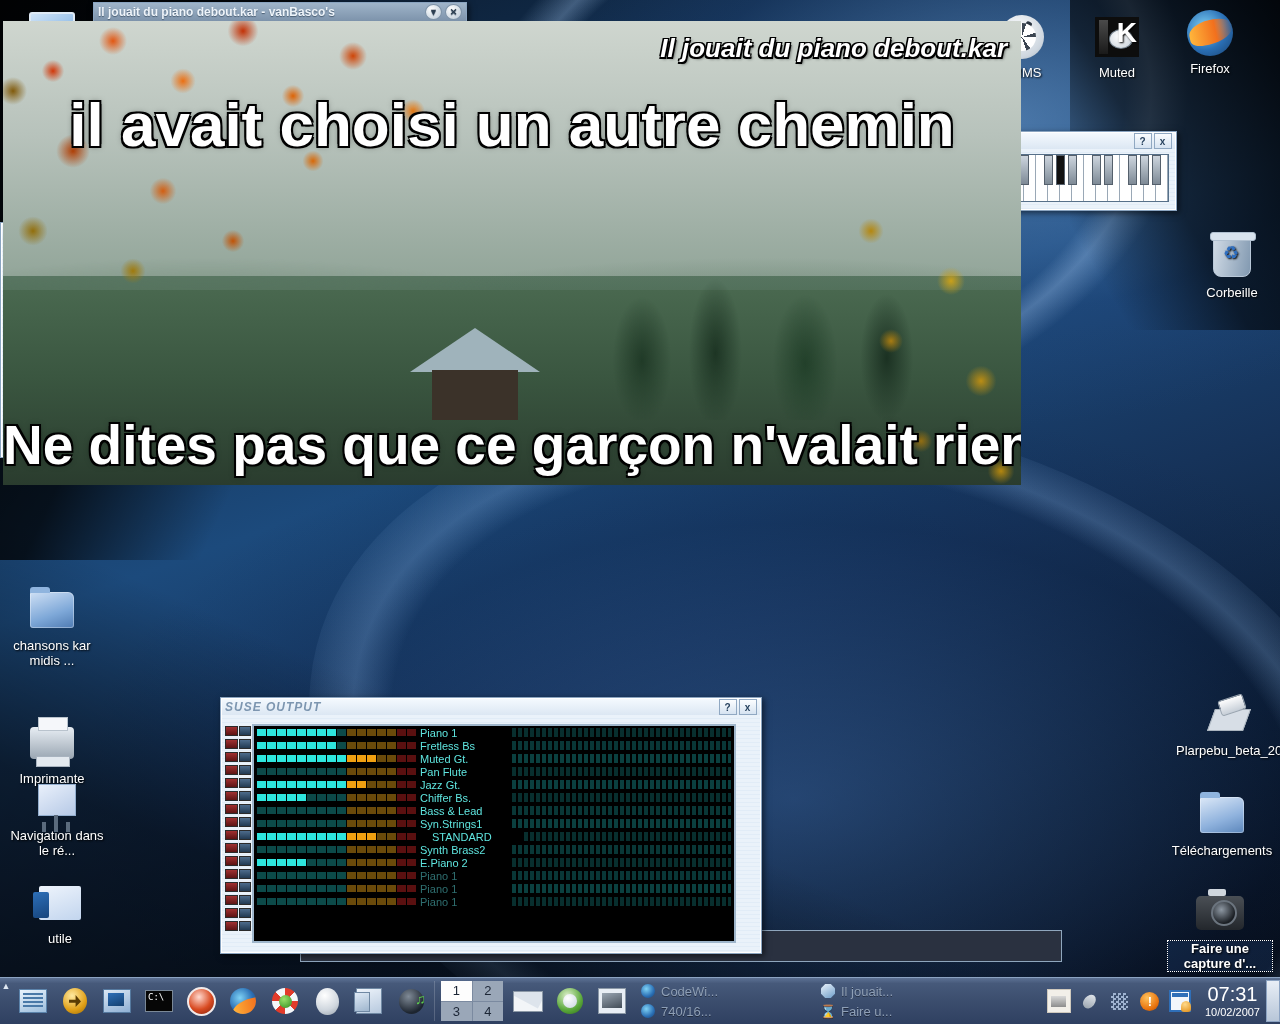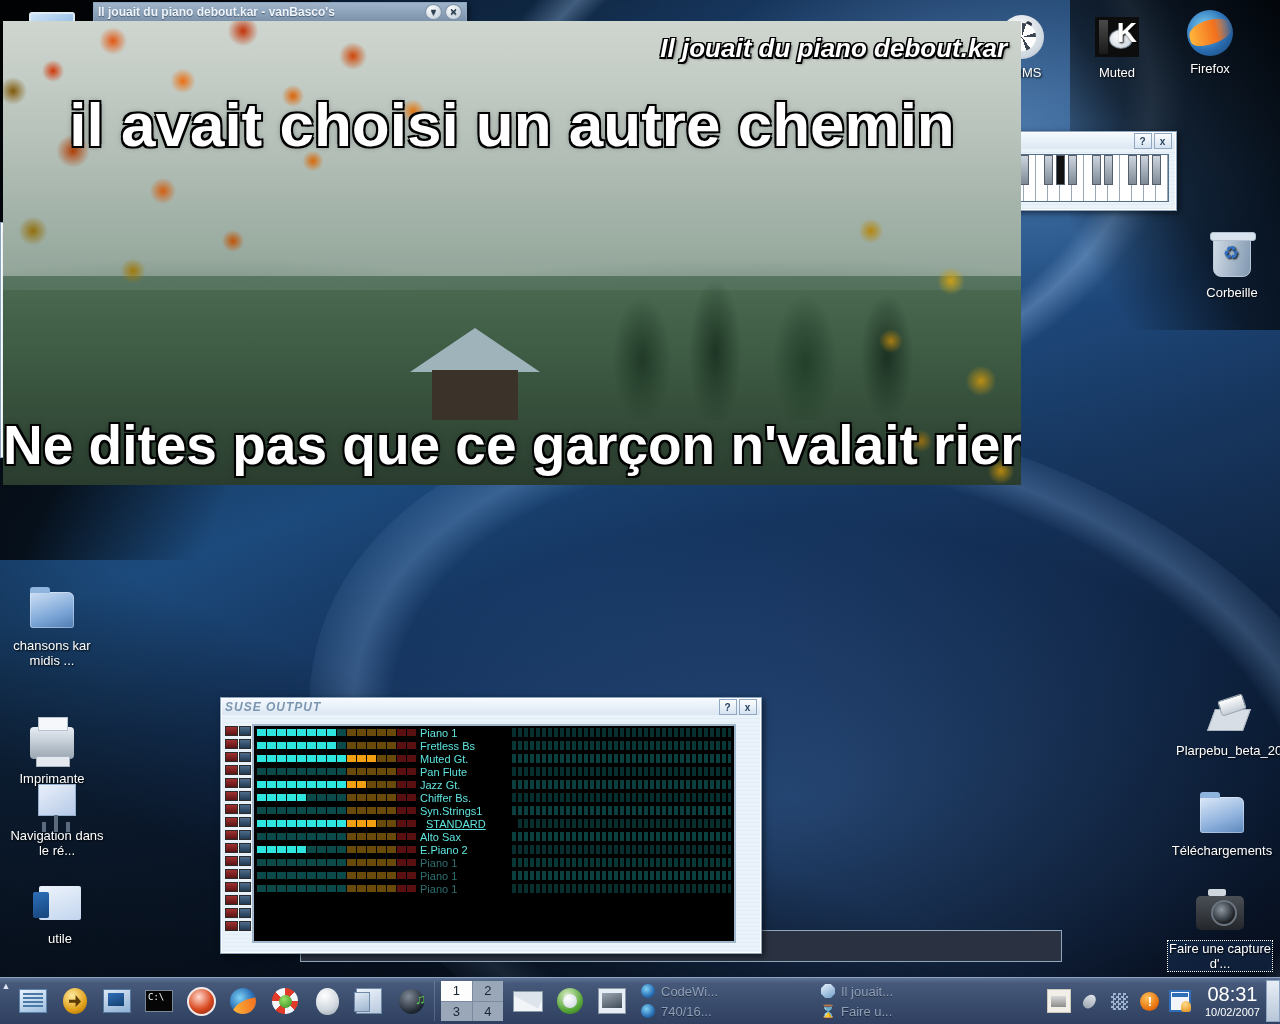--- a/index.html
+++ b/index.html
@@ -39,21 +39,21 @@
   #desktop .darkright{
     position:absolute;right:0;top:0;width:210px;height:330px;
     background:linear-gradient(240deg, rgba(0,0,0,.9) 0%, rgba(0,0,0,.6) 55%, rgba(0,0,0,0) 85%);
   }
 
   
   .dicon{position:absolute;width:104px;text-align:center;color:#fff;
     font-size:13px;line-height:15px;text-shadow:1px 1px 2px #000;cursor:default;}
   .dicon .glyph{height:50px;display:flex;align-items:center;justify-content:center;margin-bottom:3px;}
   .dicon .lbl{display:block;}
-  .dicon.selected .lbl{outline:1px dotted #fff;background:rgba(40,80,140,.25);}
+  .dicon.selected .lbl{outline:1px dotted #fff;background:rgba(40,80,140,.25);font-weight:bold;}
 
   
   .ic-monitor{width:42px;height:34px;background:linear-gradient(150deg,#cfe3f7,#6ea6dd);
     border:2px solid #dfeaf5;border-radius:3px;position:relative;}
   .ic-monitor:after{content:"";position:absolute;left:12px;bottom:-7px;width:18px;height:6px;background:#c7d4e2;border-radius:2px;}
   .ic-penguin{position:absolute;right:-4px;bottom:-4px;width:22px;height:28px;background:#111;border-radius:50% 50% 45% 45%;}
   .ic-penguin:before{content:"";position:absolute;left:4px;top:8px;width:14px;height:17px;background:#fff;border-radius:50% 50% 45% 45%;}
   .ic-penguin:after{content:"";position:absolute;left:2px;bottom:-3px;width:18px;height:6px;background:#f6bb2b;border-radius:50%;}
   .ic-suse{width:44px;height:44px;border-radius:50%;
     background:radial-gradient(circle at 35% 30%,#aee45d,#4f9a16 70%,#2d6508);
@@ -928,20 +928,42 @@
             <div class="mled" style="background: rgb(12, 74, 73);"></div>
             <div class="mled" style="background: rgb(12, 74, 73);"></div>
             <div class="mled" style="background: rgb(106, 74, 10);"></div>
             <div class="mled" style="background: rgb(106, 74, 10);"></div>
             <div class="mled" style="background: rgb(106, 74, 10);"></div>
             <div class="mled" style="background: rgb(106, 74, 10);"></div>
             <div class="mled" style="background: rgb(106, 74, 10);"></div>
             <div class="mled" style="background: rgb(90, 16, 16);"></div>
             <div class="mled" style="background: rgb(90, 16, 16);"></div>
           </div>
+          <div class="mname" style="margin-left: 4px;">Bass &amp; Lead</div>
+          <div style="flex: 1 1 0%; height: 9px; margin-right: 3px; background: repeating-linear-gradient(90deg, rgb(14, 85, 84) 0px, rgb(14, 85, 84) 4px, rgb(0, 0, 0) 4px, rgb(0, 0, 0) 6px); opacity: 0.65;"></div>
+        </div>
+        <div class="mrow">
+          <div style="display: flex; margin-left: 2px;">
+            <div class="mled" style="background: rgb(12, 74, 73);"></div>
+            <div class="mled" style="background: rgb(12, 74, 73);"></div>
+            <div class="mled" style="background: rgb(12, 74, 73);"></div>
+            <div class="mled" style="background: rgb(12, 74, 73);"></div>
+            <div class="mled" style="background: rgb(12, 74, 73);"></div>
+            <div class="mled" style="background: rgb(12, 74, 73);"></div>
+            <div class="mled" style="background: rgb(12, 74, 73);"></div>
+            <div class="mled" style="background: rgb(12, 74, 73);"></div>
+            <div class="mled" style="background: rgb(12, 74, 73);"></div>
+            <div class="mled" style="background: rgb(106, 74, 10);"></div>
+            <div class="mled" style="background: rgb(106, 74, 10);"></div>
+            <div class="mled" style="background: rgb(106, 74, 10);"></div>
+            <div class="mled" style="background: rgb(106, 74, 10);"></div>
+            <div class="mled" style="background: rgb(106, 74, 10);"></div>
+            <div class="mled" style="background: rgb(90, 16, 16);"></div>
+            <div class="mled" style="background: rgb(90, 16, 16);"></div>
+          </div>
           <div class="mname" style="margin-left: 4px;">Syn.Strings1</div>
           <div style="flex: 1 1 0%; height: 9px; margin-right: 3px; background: repeating-linear-gradient(90deg, rgb(14, 85, 84) 0px, rgb(14, 85, 84) 4px, rgb(0, 0, 0) 4px, rgb(0, 0, 0) 6px); opacity: 0.75;"></div>
         </div>
         <div class="mrow">
           <div style="display: flex; margin-left: 2px;">
             <div class="mled" style="background: rgb(46, 230, 222);"></div>
             <div class="mled" style="background: rgb(46, 230, 222);"></div>
             <div class="mled" style="background: rgb(46, 230, 222);"></div>
             <div class="mled" style="background: rgb(46, 230, 222);"></div>
             <div class="mled" style="background: rgb(46, 230, 222);"></div>
@@ -950,21 +972,21 @@
             <div class="mled" style="background: rgb(46, 230, 222);"></div>
             <div class="mled" style="background: rgb(46, 230, 222);"></div>
             <div class="mled" style="background: rgb(240, 160, 17);"></div>
             <div class="mled" style="background: rgb(240, 160, 17);"></div>
             <div class="mled" style="background: rgb(240, 160, 17);"></div>
             <div class="mled" style="background: rgb(106, 74, 10);"></div>
             <div class="mled" style="background: rgb(106, 74, 10);"></div>
             <div class="mled" style="background: rgb(90, 16, 16);"></div>
             <div class="mled" style="background: rgb(90, 16, 16);"></div>
           </div>
-          <div class="mname" style="margin-left: 10px; text-decoration: underline;">STANDARD</div>
+          <div class="mname" style="margin-left: 16px;">STANDARD</div>
           <div style="flex: 1 1 0%; height: 9px; margin-right: 3px; background: repeating-linear-gradient(90deg, rgb(14, 85, 84) 0px, rgb(14, 85, 84) 4px, rgb(0, 0, 0) 4px, rgb(0, 0, 0) 6px); opacity: 0.55;"></div>
         </div>
         <div class="mrow">
           <div style="display: flex; margin-left: 2px;">
             <div class="mled" style="background: rgb(12, 74, 73);"></div>
             <div class="mled" style="background: rgb(12, 74, 73);"></div>
             <div class="mled" style="background: rgb(12, 74, 73);"></div>
             <div class="mled" style="background: rgb(12, 74, 73);"></div>
             <div class="mled" style="background: rgb(12, 74, 73);"></div>
             <div class="mled" style="background: rgb(12, 74, 73);"></div>
@@ -972,22 +994,22 @@
             <div class="mled" style="background: rgb(12, 74, 73);"></div>
             <div class="mled" style="background: rgb(12, 74, 73);"></div>
             <div class="mled" style="background: rgb(106, 74, 10);"></div>
             <div class="mled" style="background: rgb(106, 74, 10);"></div>
             <div class="mled" style="background: rgb(106, 74, 10);"></div>
             <div class="mled" style="background: rgb(106, 74, 10);"></div>
             <div class="mled" style="background: rgb(106, 74, 10);"></div>
             <div class="mled" style="background: rgb(90, 16, 16);"></div>
             <div class="mled" style="background: rgb(90, 16, 16);"></div>
           </div>
-          <div class="mname" style="margin-left: 4px;">Alto Sax</div>
-          <div style="flex: 1 1 0%; height: 9px; margin-right: 3px; background: repeating-linear-gradient(90deg, rgb(14, 85, 84) 0px, rgb(14, 85, 84) 4px, rgb(0, 0, 0) 4px, rgb(0, 0, 0) 6px); opacity: 0.75;"></div>
+          <div class="mname" style="margin-left: 4px;">Synth Brass2</div>
+          <div style="flex: 1 1 0%; height: 9px; margin-right: 3px; background: repeating-linear-gradient(90deg, rgb(14, 85, 84) 0px, rgb(14, 85, 84) 4px, rgb(0, 0, 0) 4px, rgb(0, 0, 0) 6px); opacity: 0.65;"></div>
         </div>
         <div class="mrow">
           <div style="display: flex; margin-left: 2px;">
             <div class="mled" style="background: rgb(46, 230, 222);"></div>
             <div class="mled" style="background: rgb(46, 230, 222);"></div>
             <div class="mled" style="background: rgb(46, 230, 222);"></div>
             <div class="mled" style="background: rgb(46, 230, 222);"></div>
             <div class="mled" style="background: rgb(46, 230, 222);"></div>
             <div class="mled" style="background: rgb(12, 74, 73);"></div>
             <div class="mled" style="background: rgb(12, 74, 73);"></div>
@@ -1188,17 +1210,17 @@
     </div>
     <div class="trayicon">
       <div style="width:20px;height:18px;background:#f2f6fb;border:2px solid #2f6fb8;position:relative;">
         <div style="position:absolute;left:1px;top:1px;right:1px;height:4px;background:#2f6fb8;"></div>
         <div style="position:absolute;right:-2px;bottom:-2px;width:10px;height:11px;background:radial-gradient(circle at 40% 30%,#ffd98a,#e08c14);border-radius:50% 50% 30% 30%;"></div>
       </div>
     </div>
   </div>
 
   <div id="clock">
-    <div class="t">08:31</div>
+    <div class="t">07:31</div>
     <div class="d">10/02/2007</div>
   </div>
   <div id="showdesk"></div>
 </div>
 
 </body></html>

